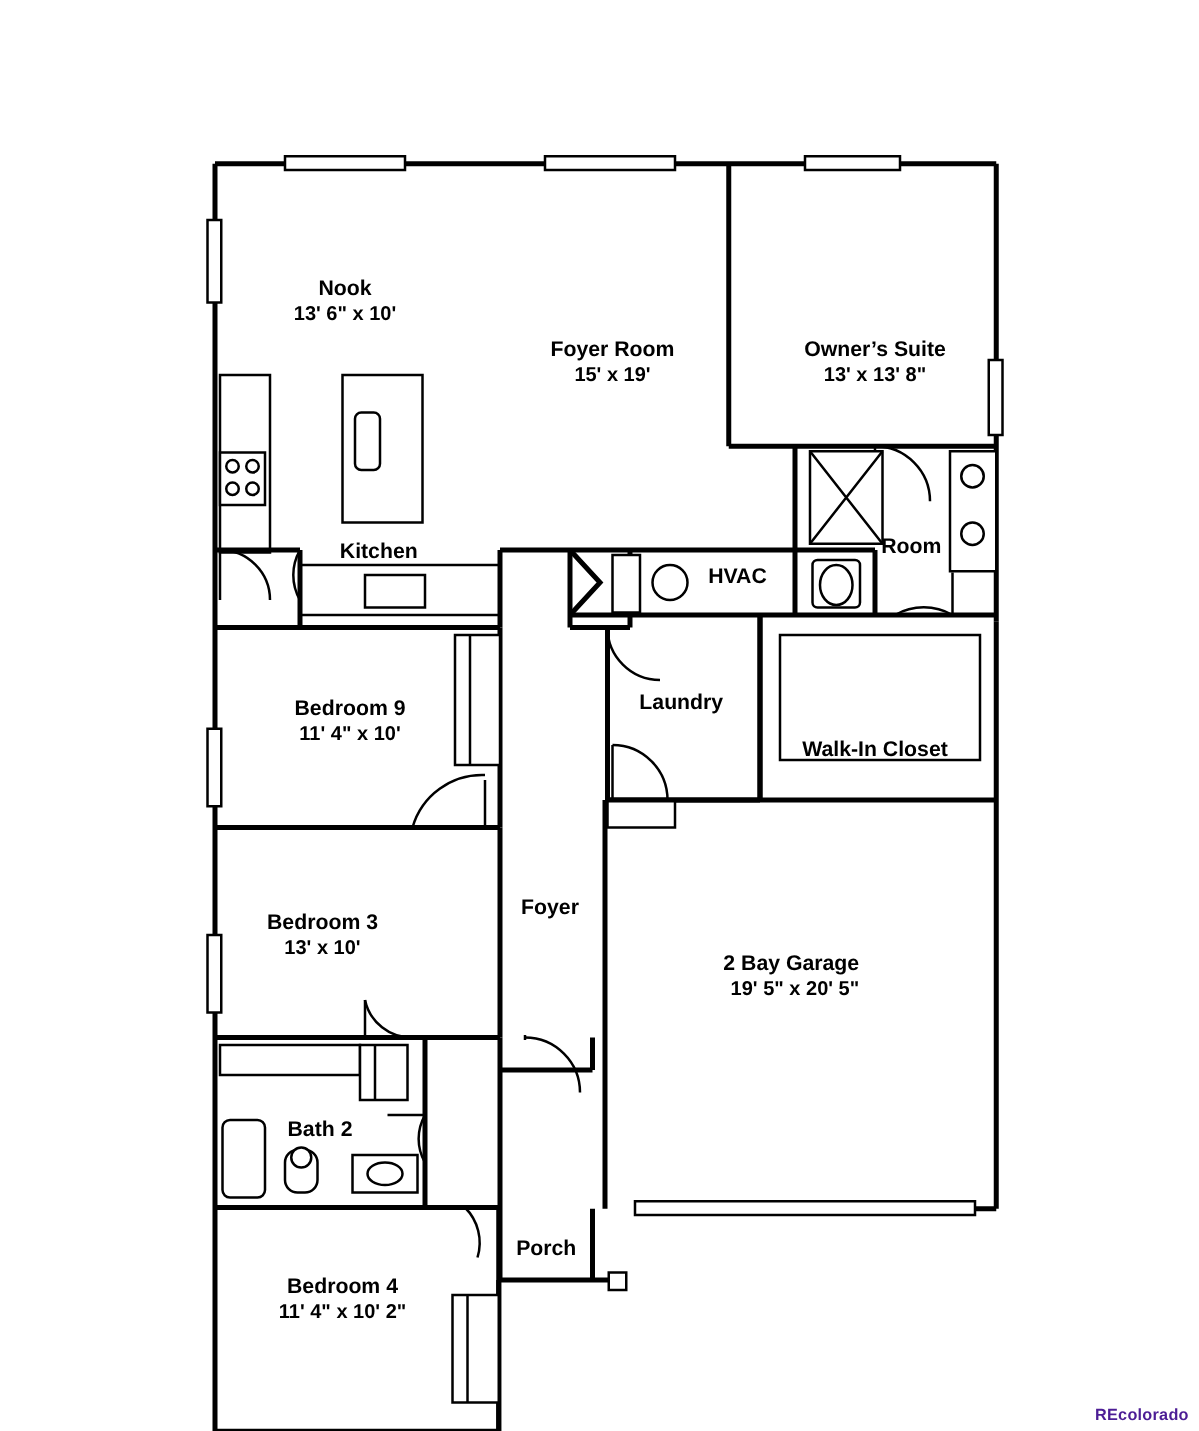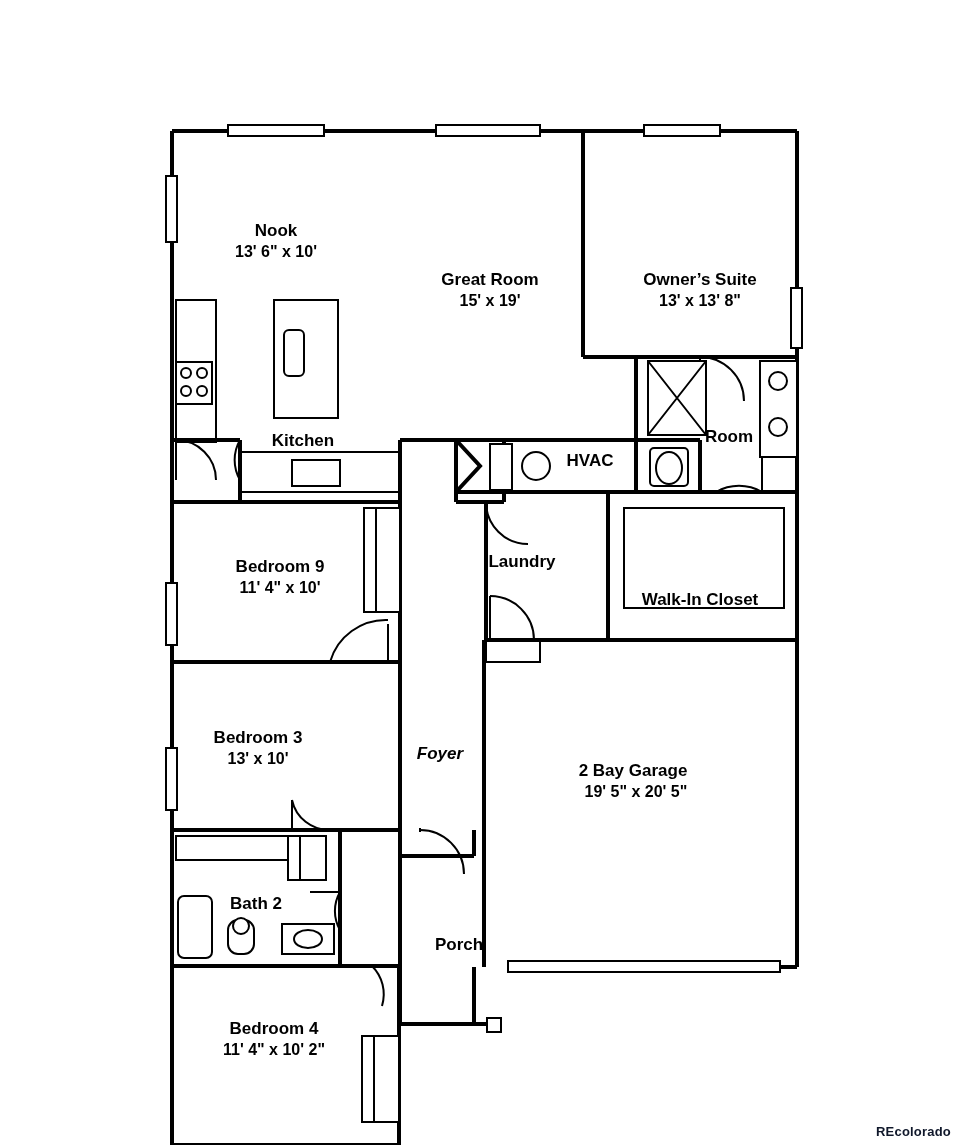--- a/index.html
+++ b/index.html
@@ -1,21 +1,21 @@
 <!DOCTYPE html>
 <html><head>
 <meta charset="utf-8">
 <style>
   html,body{margin:0;padding:0;background:#ffffff;}
   body{width:959px;height:1145px;position:relative;font-family:"Liberation Sans",sans-serif;overflow:hidden;}
   #plan{position:absolute;left:0;top:0;width:959px;height:1145px;}
   .lbl{position:absolute;text-align:center;color:#000;font-family:"Liberation Sans",sans-serif;font-size:17px;line-height:21px;font-weight:700;white-space:nowrap;transform:translateX(-50%);}
   .lbl .dim{display:block;font-weight:700;font-size:16px;}
   .wm{position:absolute;right:8px;bottom:6px;font-size:13px;color:#b6b6b6;letter-spacing:.2px;font-family:"Liberation Sans",sans-serif;}
-  .wm b{color:#0f172a;font-weight:700;}
+  .wm b{color:#4c1d95;font-weight:700;}
 </style>
 </head>
 <body>
 
 <svg id="plan" viewBox="0 0 959 1145" xmlns="http://www.w3.org/2000/svg">
   <g fill="none" stroke="#000" stroke-width="4">
 
     <path d="M172,131 L172,1145"></path>
 
     <path d="M172,131 L797,131"></path>
@@ -209,68 +209,68 @@
   <span>Nook</span>
   <span class="dim">13' 6" x 10'</span>
 </div>
 
 <div class="lbl" style="left:700px;top:221px;margin-top:48px;">
   <span>Owner’s Suite</span>
   <span class="dim">13' x 13' 8"</span>
 </div>
 
 <div class="lbl" style="left:490px;top:269px;">
-  <span>Great Room</span>
+  <span>Foyer Room</span>
   <span class="dim">15' x 19'</span>
 </div>
 
 <div class="lbl" style="left:303px;top:430px;">
   <span>Kitchen</span>
 </div>
 
 <div class="lbl" style="left:729px;top:426px;">
   <span>Room</span>
 </div>
 
 <div class="lbl" style="left:590px;top:450px;">
   <span>HVAC</span>
 </div>
 
 <div class="lbl" style="left:280px;top:556px;">
   <span>Bedroom 9</span>
   <span class="dim">11' 4" x 10'</span>
 </div>
 
-<div class="lbl" style="left:522px;top:551px;">
+<div class="lbl" style="left:545px;top:551px;">
   <span>Laundry</span>
 </div>
 
 <div class="lbl" style="left:700px;top:557px;margin-top:32px;">
   <span>Walk-In Closet</span>
 </div>
 
 <div class="lbl" style="left:258px;top:727px;">
   <span>Bedroom 3</span>
   <span class="dim">13' x 10'</span>
 </div>
 
-<div class="lbl" style="left:440px;top:743px;font-style:italic;">
+<div class="lbl" style="left:440px;top:715px;">
   <span>Foyer</span>
 </div>
 
 <div class="lbl" style="left:633px;top:760px;text-align:right;">
   <span>2 Bay Garage</span>
   <span class="dim">19' 5" x 20' 5"</span>
 </div>
 
 <div class="lbl" style="left:256px;top:893px;">
   <span>Bath 2</span>
 </div>
 
-<div class="lbl" style="left:437px;top:934px;margin-left:22px;">
+<div class="lbl" style="left:437px;top:988px;">
   <span>Porch</span>
 </div>
 
 <div class="lbl" style="left:274px;top:1018px;">
   <span>Bedroom 4</span>
   <span class="dim">11' 4" x 10' 2"</span>
 </div>
 
 <div class="wm"><b>REcolorado</b></div>
 

